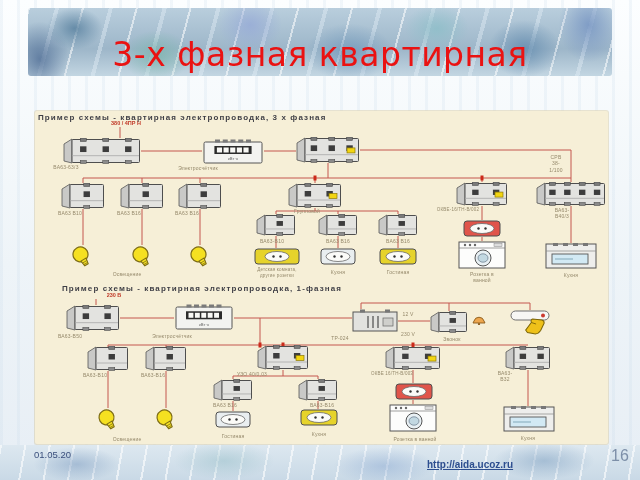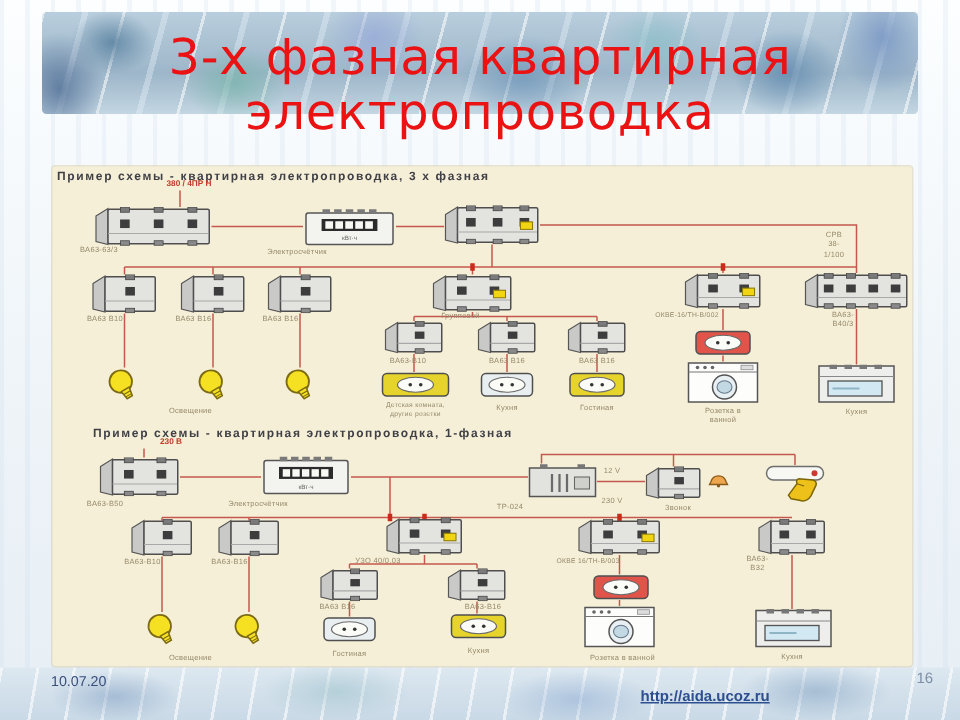--- a/index.html
+++ b/index.html
@@ -21,44 +21,44 @@
       repeating-linear-gradient(105deg, rgba(255,255,255,.55) 0 2px, rgba(255,255,255,0) 2px 26px, rgba(230,240,248,.4) 26px 30px, rgba(255,255,255,0) 30px 52px),
       linear-gradient(180deg,#b9cedd,#9db6c9 60%,#c3d6e2);}
   .band-bottom{position:absolute;left:0;top:445px;width:640px;height:35px;
     background:
       radial-gradient(60px 24px at 12% 55%, rgba(130,160,195,.55), rgba(0,0,0,0) 72%),
       radial-gradient(70px 26px at 35% 45%, rgba(150,190,200,.5), rgba(0,0,0,0) 72%),
       radial-gradient(70px 26px at 60% 60%, rgba(140,170,210,.5), rgba(0,0,0,0) 72%),
       radial-gradient(70px 26px at 85% 45%, rgba(120,155,190,.5), rgba(0,0,0,0) 72%),
       repeating-linear-gradient(100deg, rgba(255,255,255,.6) 0 2px, rgba(255,255,255,0) 2px 24px),
       linear-gradient(180deg,#dde8f0,#c9d9e6);}
-  .title{position:absolute;left:0;right:0;top:20px;margin:0;z-index:5;text-align:center;
+  .title{position:absolute;left:0;right:0;top:20px;margin:17px;z-index:5;text-align:center;
     font-family:"DejaVu Sans",sans-serif;font-weight:400;font-size:33px;line-height:1.12;letter-spacing:0.5px;}
   .panel{position:absolute;left:35px;top:111px;width:573px;height:333px;z-index:1;
     background:#f6efd7;border-radius:2px;box-shadow:0 0 0 1px rgba(220,210,180,.6);}
   #wires{position:absolute;left:0;top:0;width:640px;height:480px;z-index:2;}
   #diagram-layer{position:absolute;left:0;top:0;width:508px;height:480px;z-index:3;}
   .dheader{position:absolute;font-weight:700;font-size:8px;letter-spacing:1.1px;color:#3f3f46;white-space:nowrap;}
   .dev{position:absolute;line-height:0;}
   .dev svg{display:block;}
   .glabel{position:absolute;transform:translateX(-50%);font-size:5px;line-height:1.25;
     color:#95896b;white-space:pre-line;text-align:center;letter-spacing:0.2px;}
   .rlabel{position:absolute;transform:translateX(-50%);font-size:5.5px;font-weight:700;
     color:#c03a28;white-space:nowrap;}
   .footer-date{position:absolute;left:34px;top:449px;z-index:6;font-size:9.5px;color:#3a4f7c;}
   .footer-url{position:absolute;left:427px;top:459px;z-index:6;font-size:10px;font-weight:700;color:#2d4e8f;text-decoration:underline;}
-  .footer-page{position:absolute;left:611px;top:447px;z-index:6;font-size:10px;color:#7d8fa8;}
+  .footer-page{position:absolute;left:611px;top:447px;z-index:6;font-size:16px;color:#7d8fa8;}
 </style>
 </head>
 <body>
 
 <div class="slide">
   <div class="band-top"></div>
   <div class="band-bottom"></div>
-  <h1 class="title" style="color: rgb(234, 18, 18);"><span>3-х фазная квартирная</span><br><span>электропроводка</span></h1>
+  <h1 class="title" style="color: rgb(234, 18, 18);"><span>3-х фазная квартирная</span><br></h1>
   <div class="panel"></div>
   <div id="wires"><svg width="640" height="480" viewBox="0 0 640 480" xmlns="http://www.w3.org/2000/svg">
         <polyline points="120,127 120,138" fill="none" stroke="#c4574e" stroke-width="1"></polyline>
         <polyline points="141,151 202,151" fill="none" stroke="#c4574e" stroke-width="1"></polyline>
         <polyline points="264,151 296,151" fill="none" stroke="#c4574e" stroke-width="1"></polyline>
         <polyline points="360,150 571,150 571,182" fill="none" stroke="#c4574e" stroke-width="1"></polyline>
         <polyline points="328,163 328,178" fill="none" stroke="#c4574e" stroke-width="1"></polyline>
         <polyline points="83,178 571,178" fill="none" stroke="#c4574e" stroke-width="1"></polyline>
         <polyline points="83,178 83,183" fill="none" stroke="#c4574e" stroke-width="1"></polyline>
         <polyline points="142,178 142,183" fill="none" stroke="#c4574e" stroke-width="1"></polyline>
@@ -604,16 +604,16 @@
           <rect x="18" y="0" width="5" height="3" fill="#777"></rect>
           <rect x="28" y="0" width="5" height="3" fill="#777"></rect>
           <rect x="38" y="0" width="5" height="3" fill="#777"></rect>
           <line x1="1" y1="8" x2="51" y2="8" stroke="#888" stroke-width="0.7"></line>
           <rect x="7" y="11" width="36" height="10" fill="#d2e9f4" stroke="#555" stroke-width="0.9"></rect>
           <line x1="10" y1="16" x2="28" y2="16" stroke="#8fb4c4" stroke-width="1.2"></line>
         </svg>
       </div>
       <div class="glabel" style="left: 528px; top: 435px;">Кухня</div>
     </div>
-  <div class="footer-date">10.07.20</div>
+  <div class="footer-date">01.05.20</div>
   <div class="footer-url">http://aida.ucoz.ru</div>
   <div class="footer-page">16</div>
 </div>
 
 </body></html>

